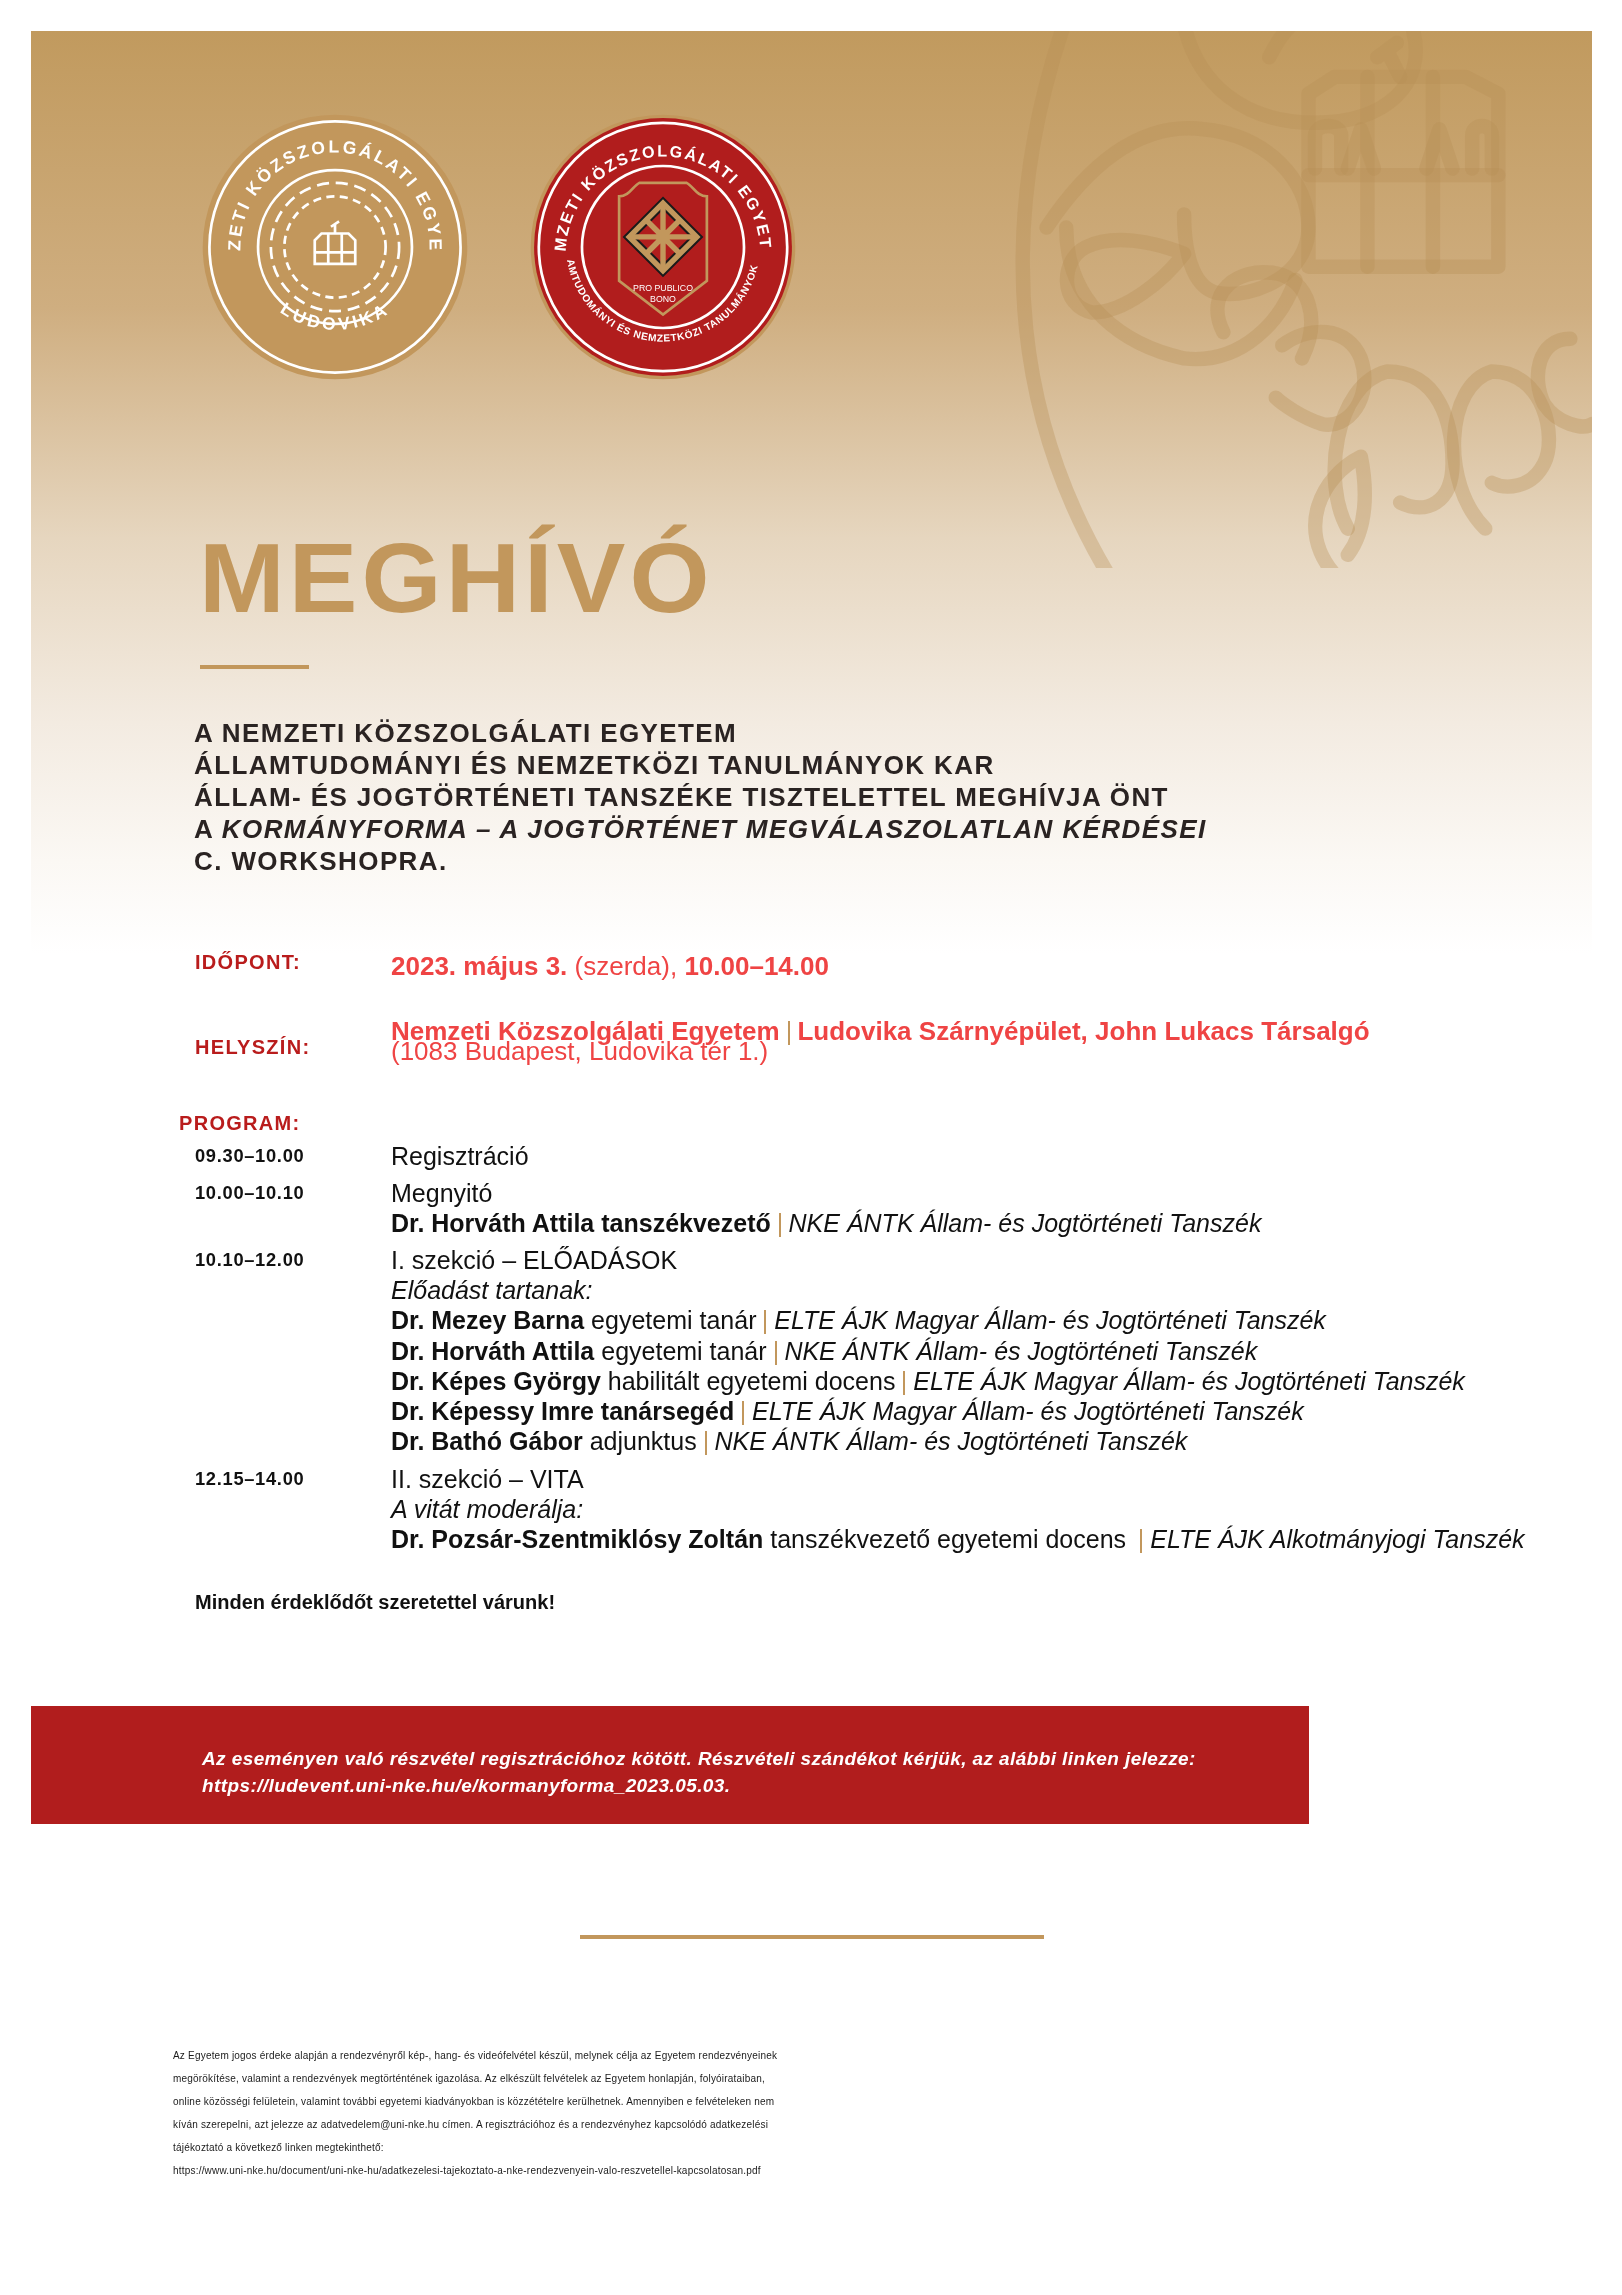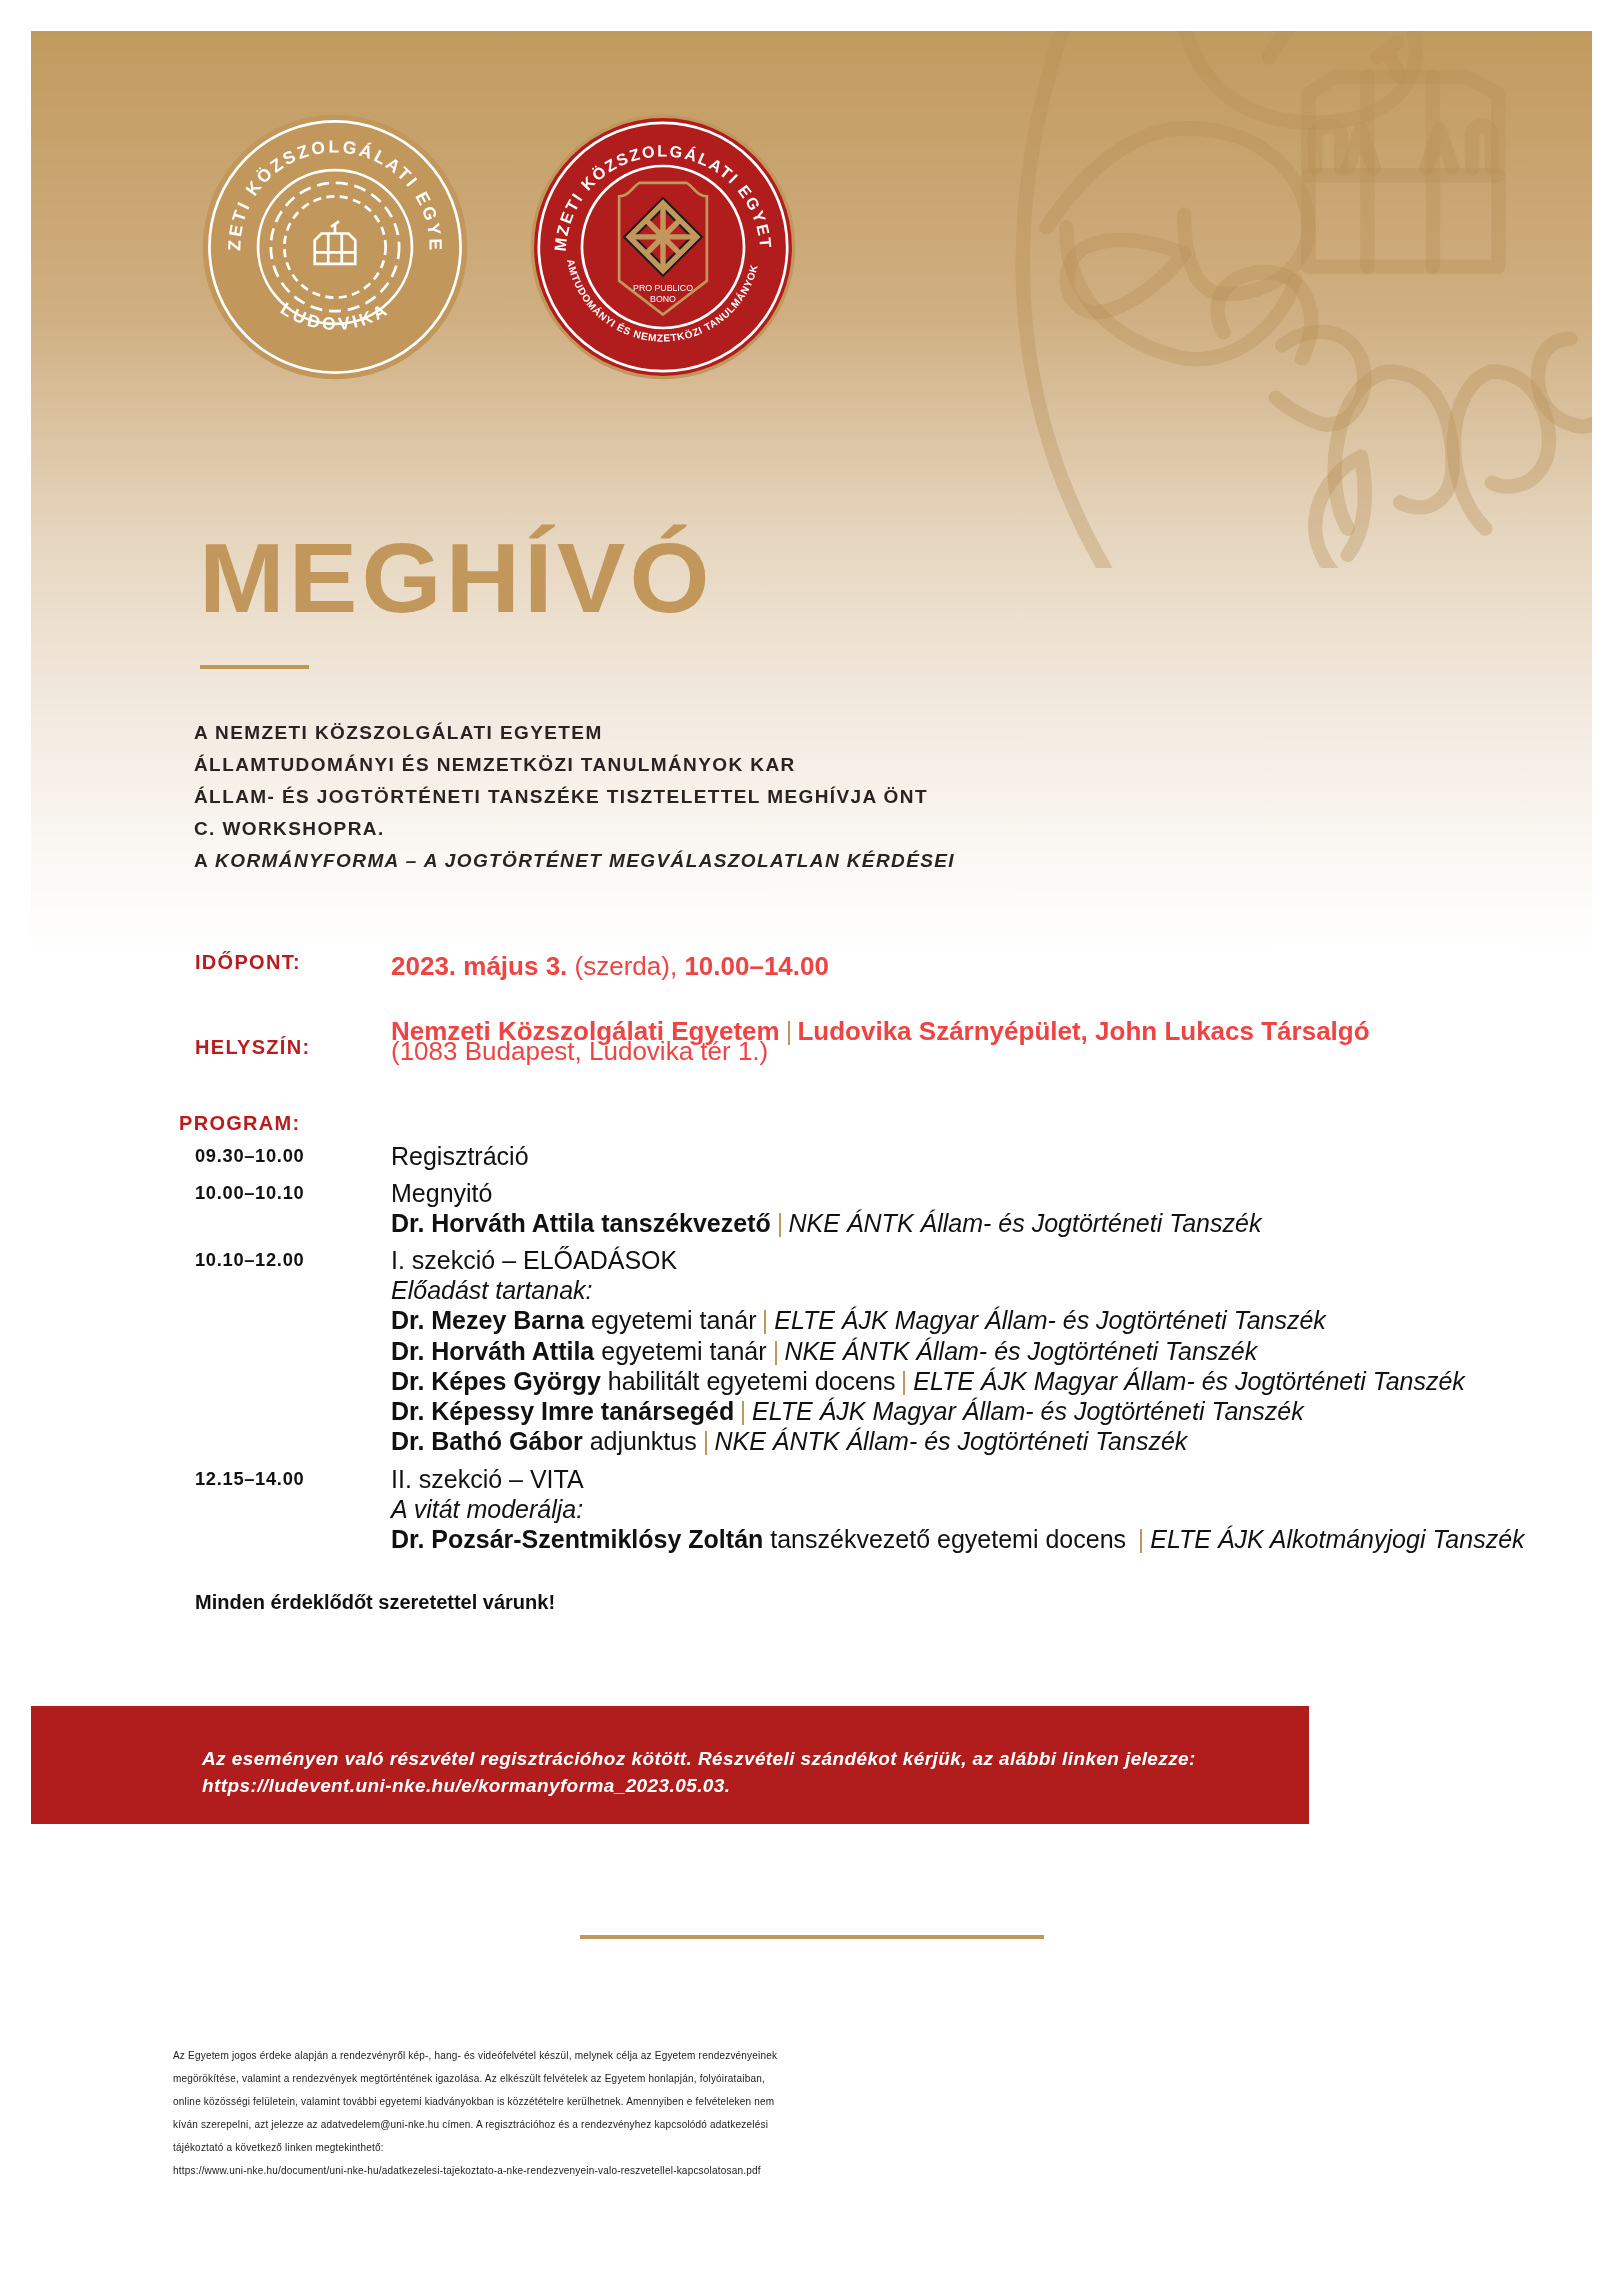--- a/index.html
+++ b/index.html
@@ -22,21 +22,21 @@
   .seal svg { width: 100%; height: 100%; display: block; }
 
   
   #title { left: 199px; top: 529px; font-family: "Liberation Sans", sans-serif; font-weight: 700;
     font-size: 98px; line-height: 98px; color: #c2975c; letter-spacing: 3.9px; transform: scaleX(1.05); transform-origin: left; }
   .gold-rule { background: #c2975c; height: 3.9px; }
   #title-rule { left: 200px; top: 665px; width: 109px; }
 
   
   #intro { left: 194px; top: 717px; font-family: "Liberation Sans", sans-serif; font-weight: 700;
-    font-size: 19px; line-height: 32px; color: #2a2322; letter-spacing: 1.4px; text-transform: uppercase; }
+    font-size: 26px; line-height: 32px; color: #2a2322; letter-spacing: 1.4px; text-transform: uppercase; }
   #intro .it { font-style: italic; }
 
   
   .label { font-family: "Liberation Sans", sans-serif; font-weight: 700; font-size: 20px;
     letter-spacing: 1.3px; color: #b91c1c; }
   .val { left: 391px; font-family: "Liberation Sans", sans-serif; font-size: 26px; color: #ef4444; white-space: nowrap; }
   .b { font-weight: 700; }
   .i { font-style: italic; }
   .pipe { display: inline-block; width: 2px; height: 23.6px; background: #c2975c; vertical-align: -4.6px; margin: 0 7.9px; }
 
@@ -139,22 +139,22 @@
   </svg>
 </div>
 
 <div id="title" class="abs">MEGHÍVÓ</div>
 <div id="title-rule" class="abs gold-rule"></div>
 
 <div id="intro" class="abs">
   <div>A NEMZETI KÖZSZOLGÁLATI EGYETEM</div>
   <div>ÁLLAMTUDOMÁNYI ÉS NEMZETKÖZI TANULMÁNYOK KAR</div>
   <div>ÁLLAM- ÉS JOGTÖRTÉNETI TANSZÉKE TISZTELETTEL MEGHÍVJA ÖNT</div>
+  <div><span>A </span><span class="it">KORMÁNYFORMA – A JOGTÖRTÉNET MEGVÁLASZOLATLAN KÉRDÉSEI</span></div>
   <div>C. WORKSHOPRA.</div>
-  <div><span>A </span><span class="it">KORMÁNYFORMA – A JOGTÖRTÉNET MEGVÁLASZOLATLAN KÉRDÉSEI</span></div>
 </div>
 
 <div class="abs label" style="left:195px; top:951px;">IDŐPONT:</div>
 <div class="abs val" style="top:951px;"><span class="b">2023. május 3.</span><span> (szerda), </span><span class="b">10.00–14.00</span></div>
 
 <div class="abs label" style="left:195px; top:1016px;margin-top:20px;">HELYSZÍN:</div>
 <div class="abs val" style="top:1016px;"><span class="b">Nemzeti Közszolgálati Egyetem</span><span class="pipe"></span><span class="b">Ludovika Szárnyépület, John Lukacs Társalgó</span></div>
 <div class="abs val" style="top:1036px;">(1083 Budapest, Ludovika tér 1.)</div>
 
 <div class="abs label" style="left:179px; top:1112px;">PROGRAM:</div>

